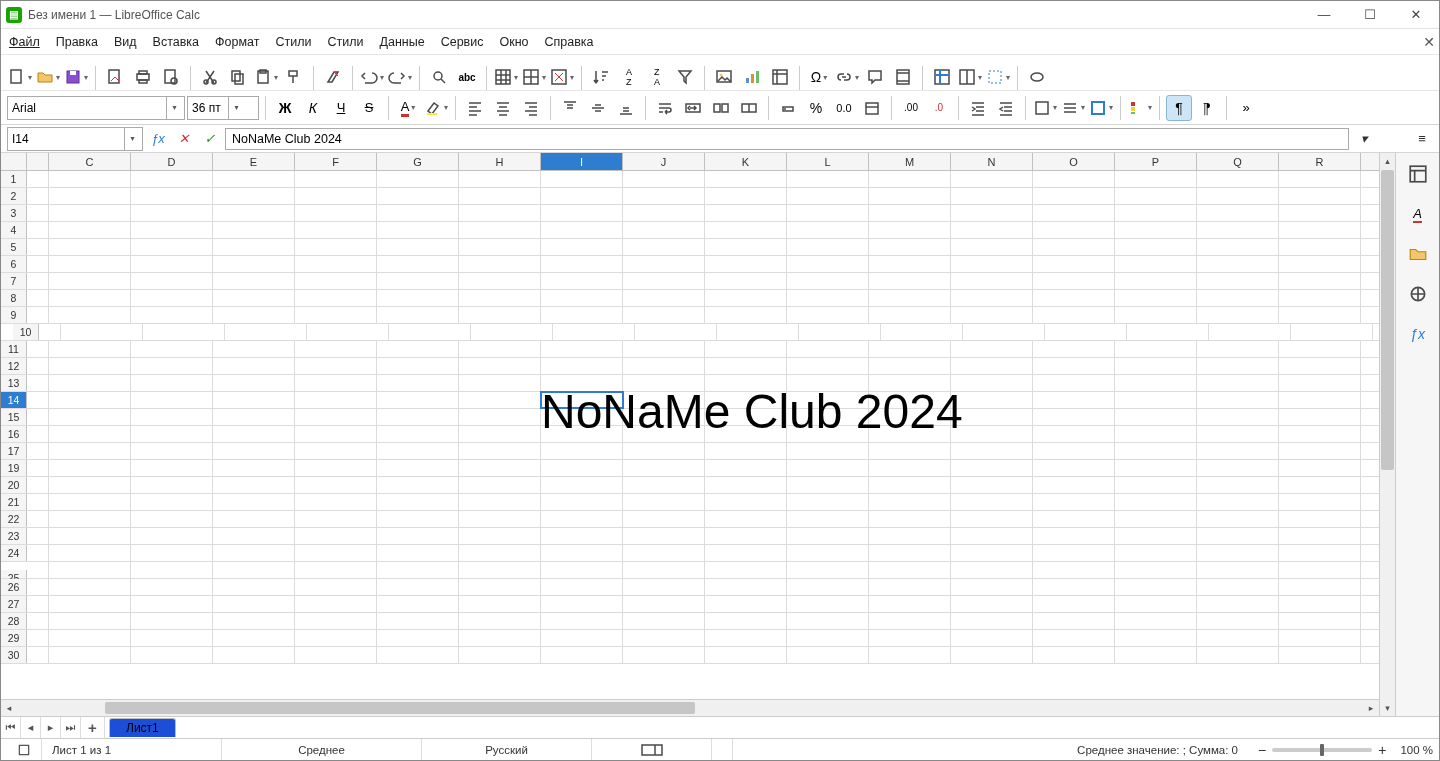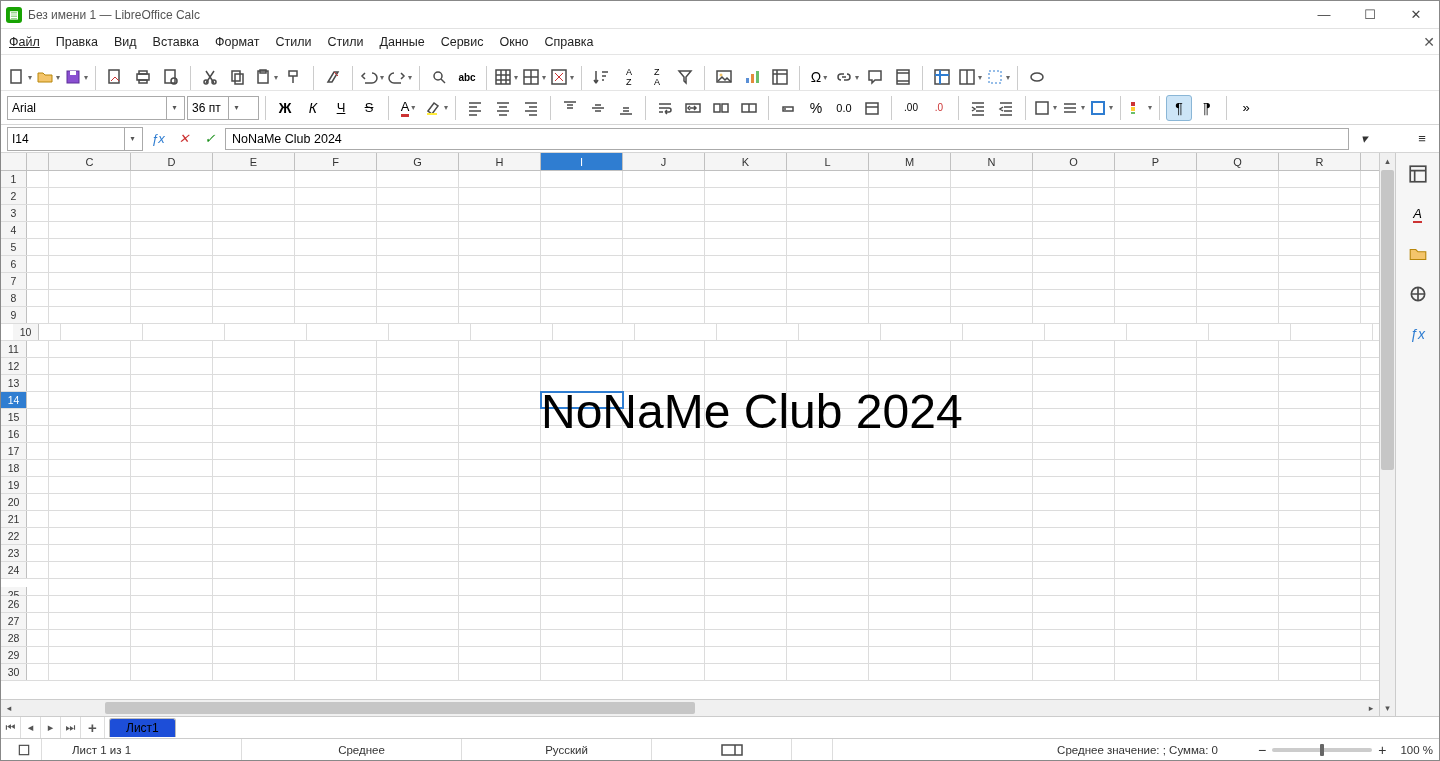--- a/index.html
+++ b/index.html
@@ -59,21 +59,21 @@
 
 .hscroll-row{ height:17px;display:flex;background:#f0f0f0;border-top:1px solid #ccc; }
 .hscroll-row .track{ flex:1;position:relative;background:#f0f0f0; }
 .hscroll-row .thumb{ position:absolute;left:88px;top:2px;height:12px;width:590px;background:#c6c6c6;border-radius:2px; }
 .hscroll-row .arrow{ width:16px;display:flex;align-items:center;justify-content:center;font-size:9px;color:#555; }
 .tabrow{ height:22px;display:flex;align-items:center;background:#fff;border-top:1px solid #ccc; }
 .tabrow .navbtn{ width:20px;height:22px;display:flex;align-items:center;justify-content:center;font-size:11px;color:#555;border-right:1px solid #ddd; }
 .tabrow .addbtn{ width:24px;font-size:15px;font-weight:bold; }
 .tabrow .tab{ padding:2px 16px;font-size:12px;border:1px solid #bbb;border-bottom:0;background:#1d4ed8;margin-left:4px;border-top-left-radius:3px;border-top-right-radius:3px; }
 
-.statusbar{ height:22px;display:flex;align-items:center;background:#fff;border-top:1px solid #ccc;font-size:11.5px;color:#333; padding:0 6px; gap:20px; }
+.statusbar{ height:22px;display:flex;align-items:center;background:#fff;border-top:1px solid #ccc;font-size:11.5px;color:#333; padding:0 6px; gap:0; }
 .statusbar .seg{ padding:0 10px;border-right:1px solid #ddd;height:100%;display:flex;align-items:center; }
 .statusbar .seg.wide{ flex:0 0 200px;justify-content:center; }
 .statusbar .seg.lang{ flex:0 0 170px;justify-content:center; }
 .statusbar .spacer{ flex:1; }
 .statusbar .zoom{ display:flex;align-items:center;gap:6px;margin-left:auto; }
 .zoom .slider{ width:100px;height:4px;background:#ccc;position:relative;border-radius:2px; }
 .zoom .slider .knob{ position:absolute;left:48px;top:-4px;width:4px;height:12px;background:#666;border-radius:1px; }
 svg{ display:block; }
 .ico-stroke{ stroke:#4a4a4a;stroke-width:1.5;fill:none; }
 .tb-btn.highlighted{ background:#cde5f7;border:1px solid #8ab6d6; }
@@ -819,40 +819,20 @@
             <div class="cell"></div>
             <div class="cell"></div>
             <div class="cell"></div>
             <div class="cell"></div>
             <div class="cell"></div>
             <div class="cell"></div>
             <div class="cell"></div>
           </div>
           <div class="row">
             <div class="rowh" style="line-height: 17px;">17</div>
-            <div class="cell first"></div>
-            <div class="cell"></div>
-            <div class="cell"></div>
-            <div class="cell"></div>
-            <div class="cell"></div>
-            <div class="cell"></div>
-            <div class="cell"></div>
-            <div class="cell"></div>
-            <div class="cell"></div>
-            <div class="cell"></div>
-            <div class="cell"></div>
-            <div class="cell"></div>
-            <div class="cell"></div>
-            <div class="cell"></div>
-            <div class="cell"></div>
-            <div class="cell"></div>
-            <div class="cell"></div>
-          </div>
-          <div class="row">
-            <div class="rowh" style="line-height: 17px;">18</div>
             <div class="cell first"></div>
             <div class="cell"></div>
             <div class="cell"></div>
             <div class="cell"></div>
             <div class="cell"></div>
             <div class="cell"></div>
             <div class="cell"></div>
             <div class="cell"></div>
             <div class="cell"></div>
             <div class="cell"></div>

